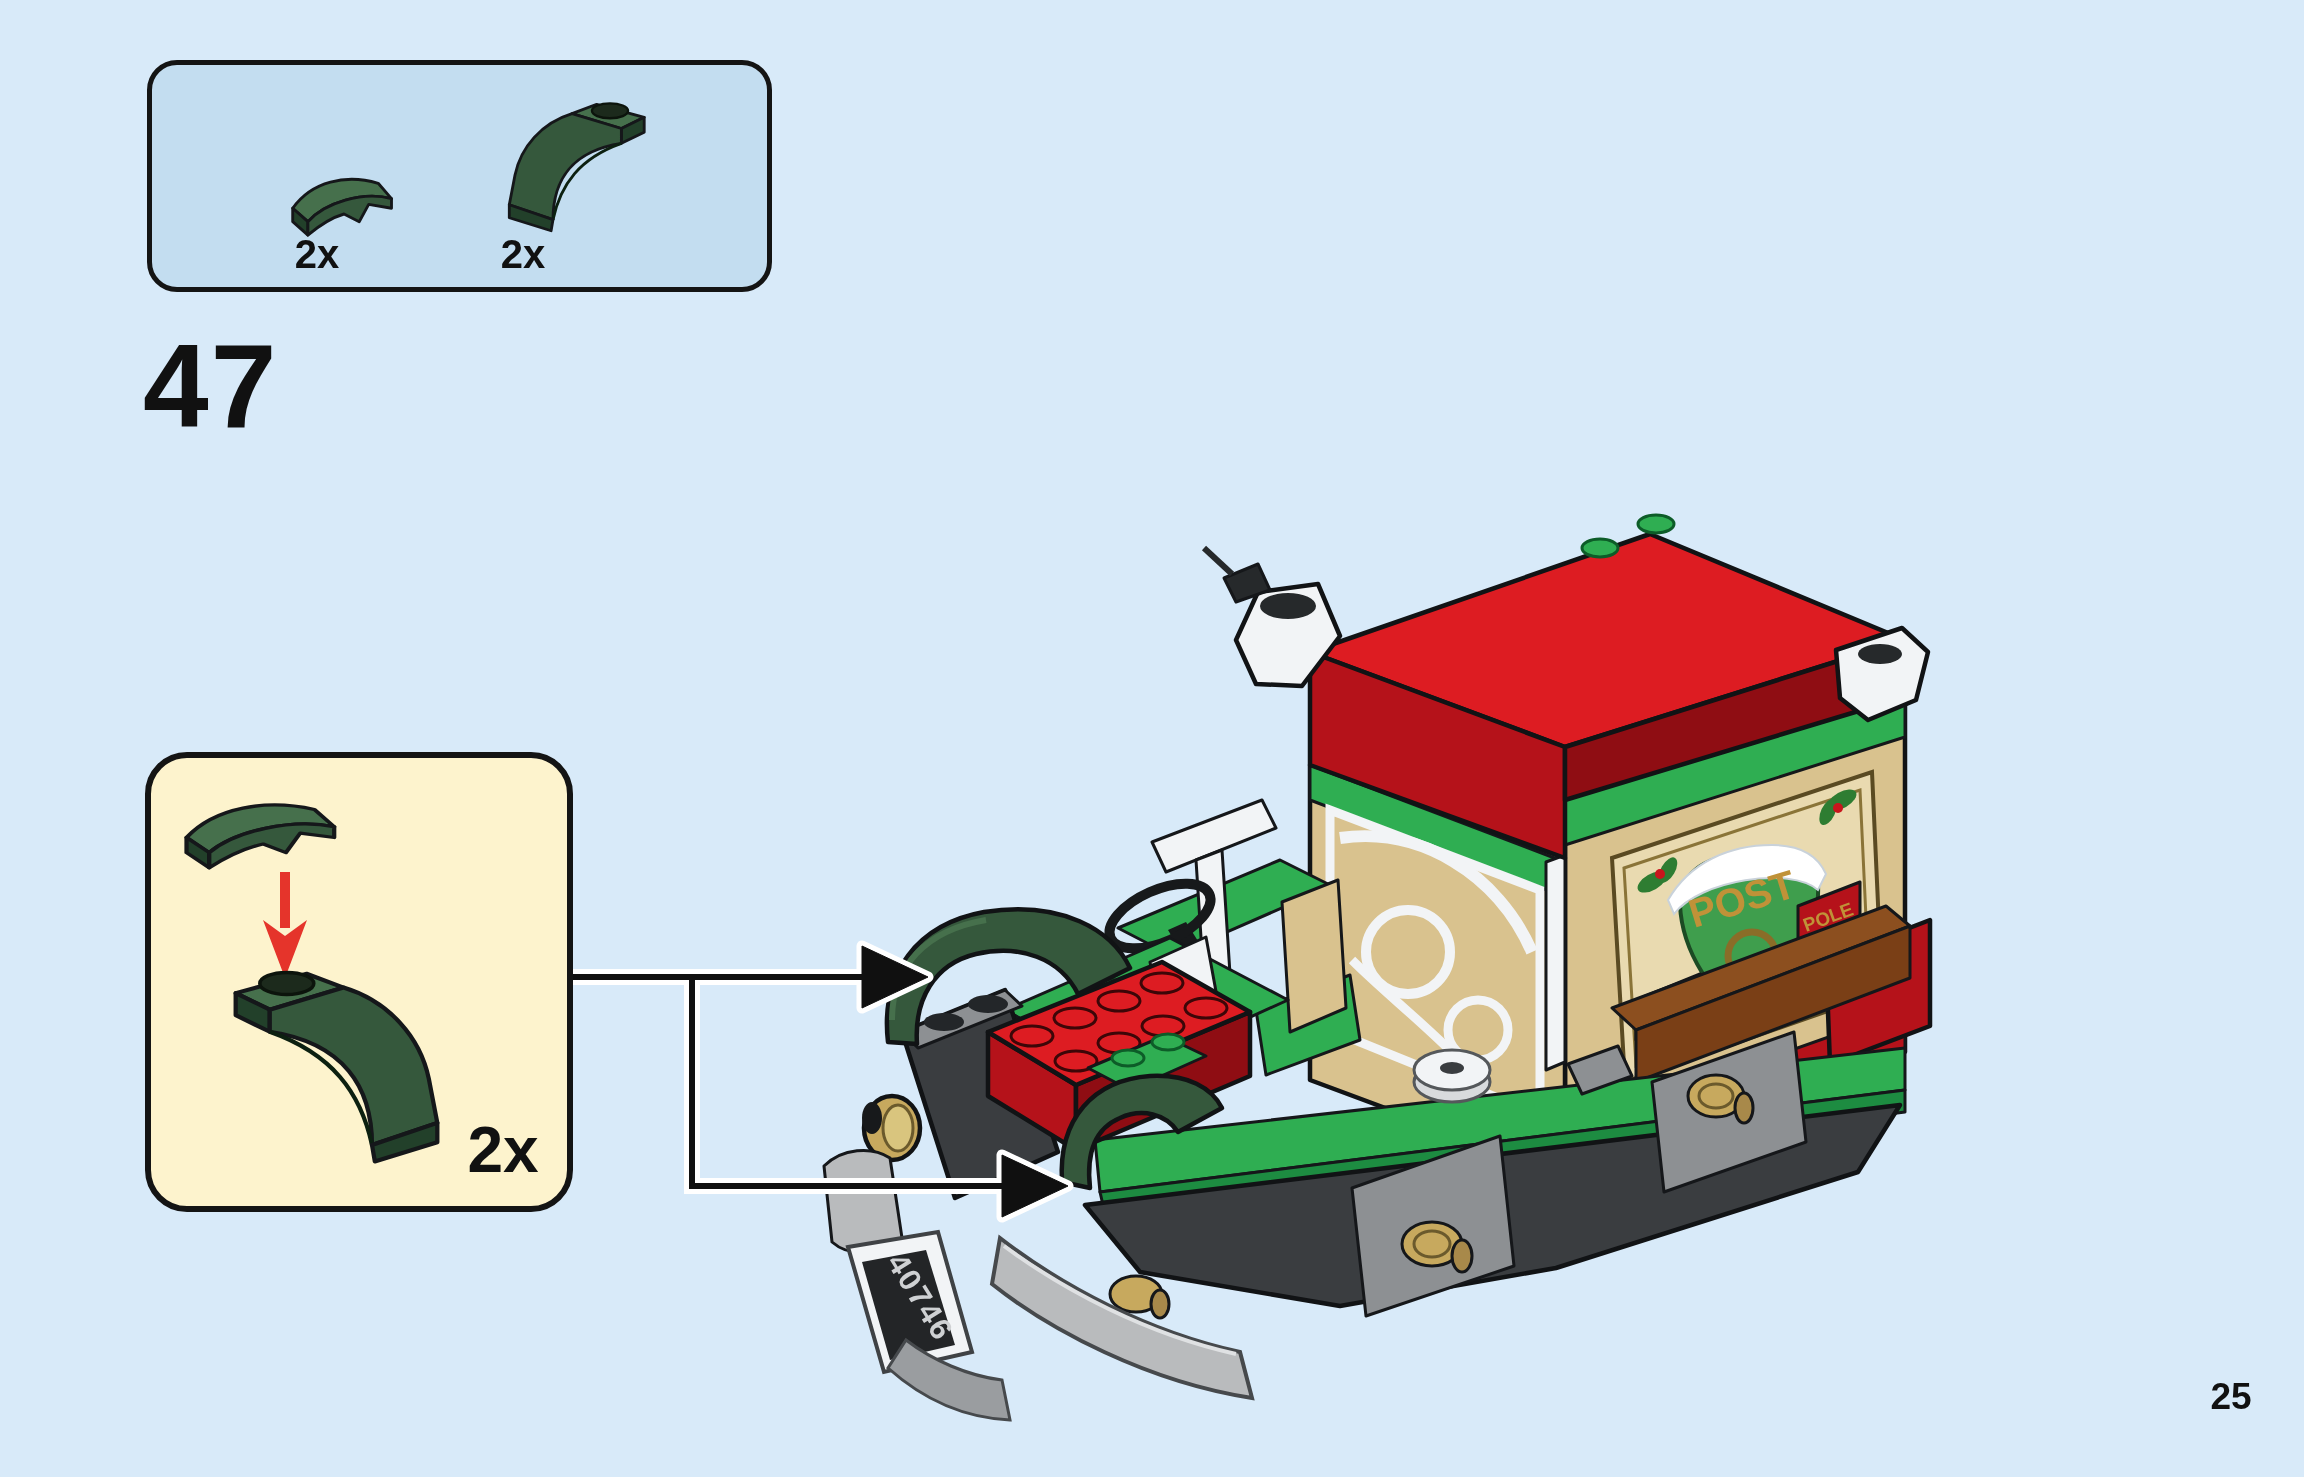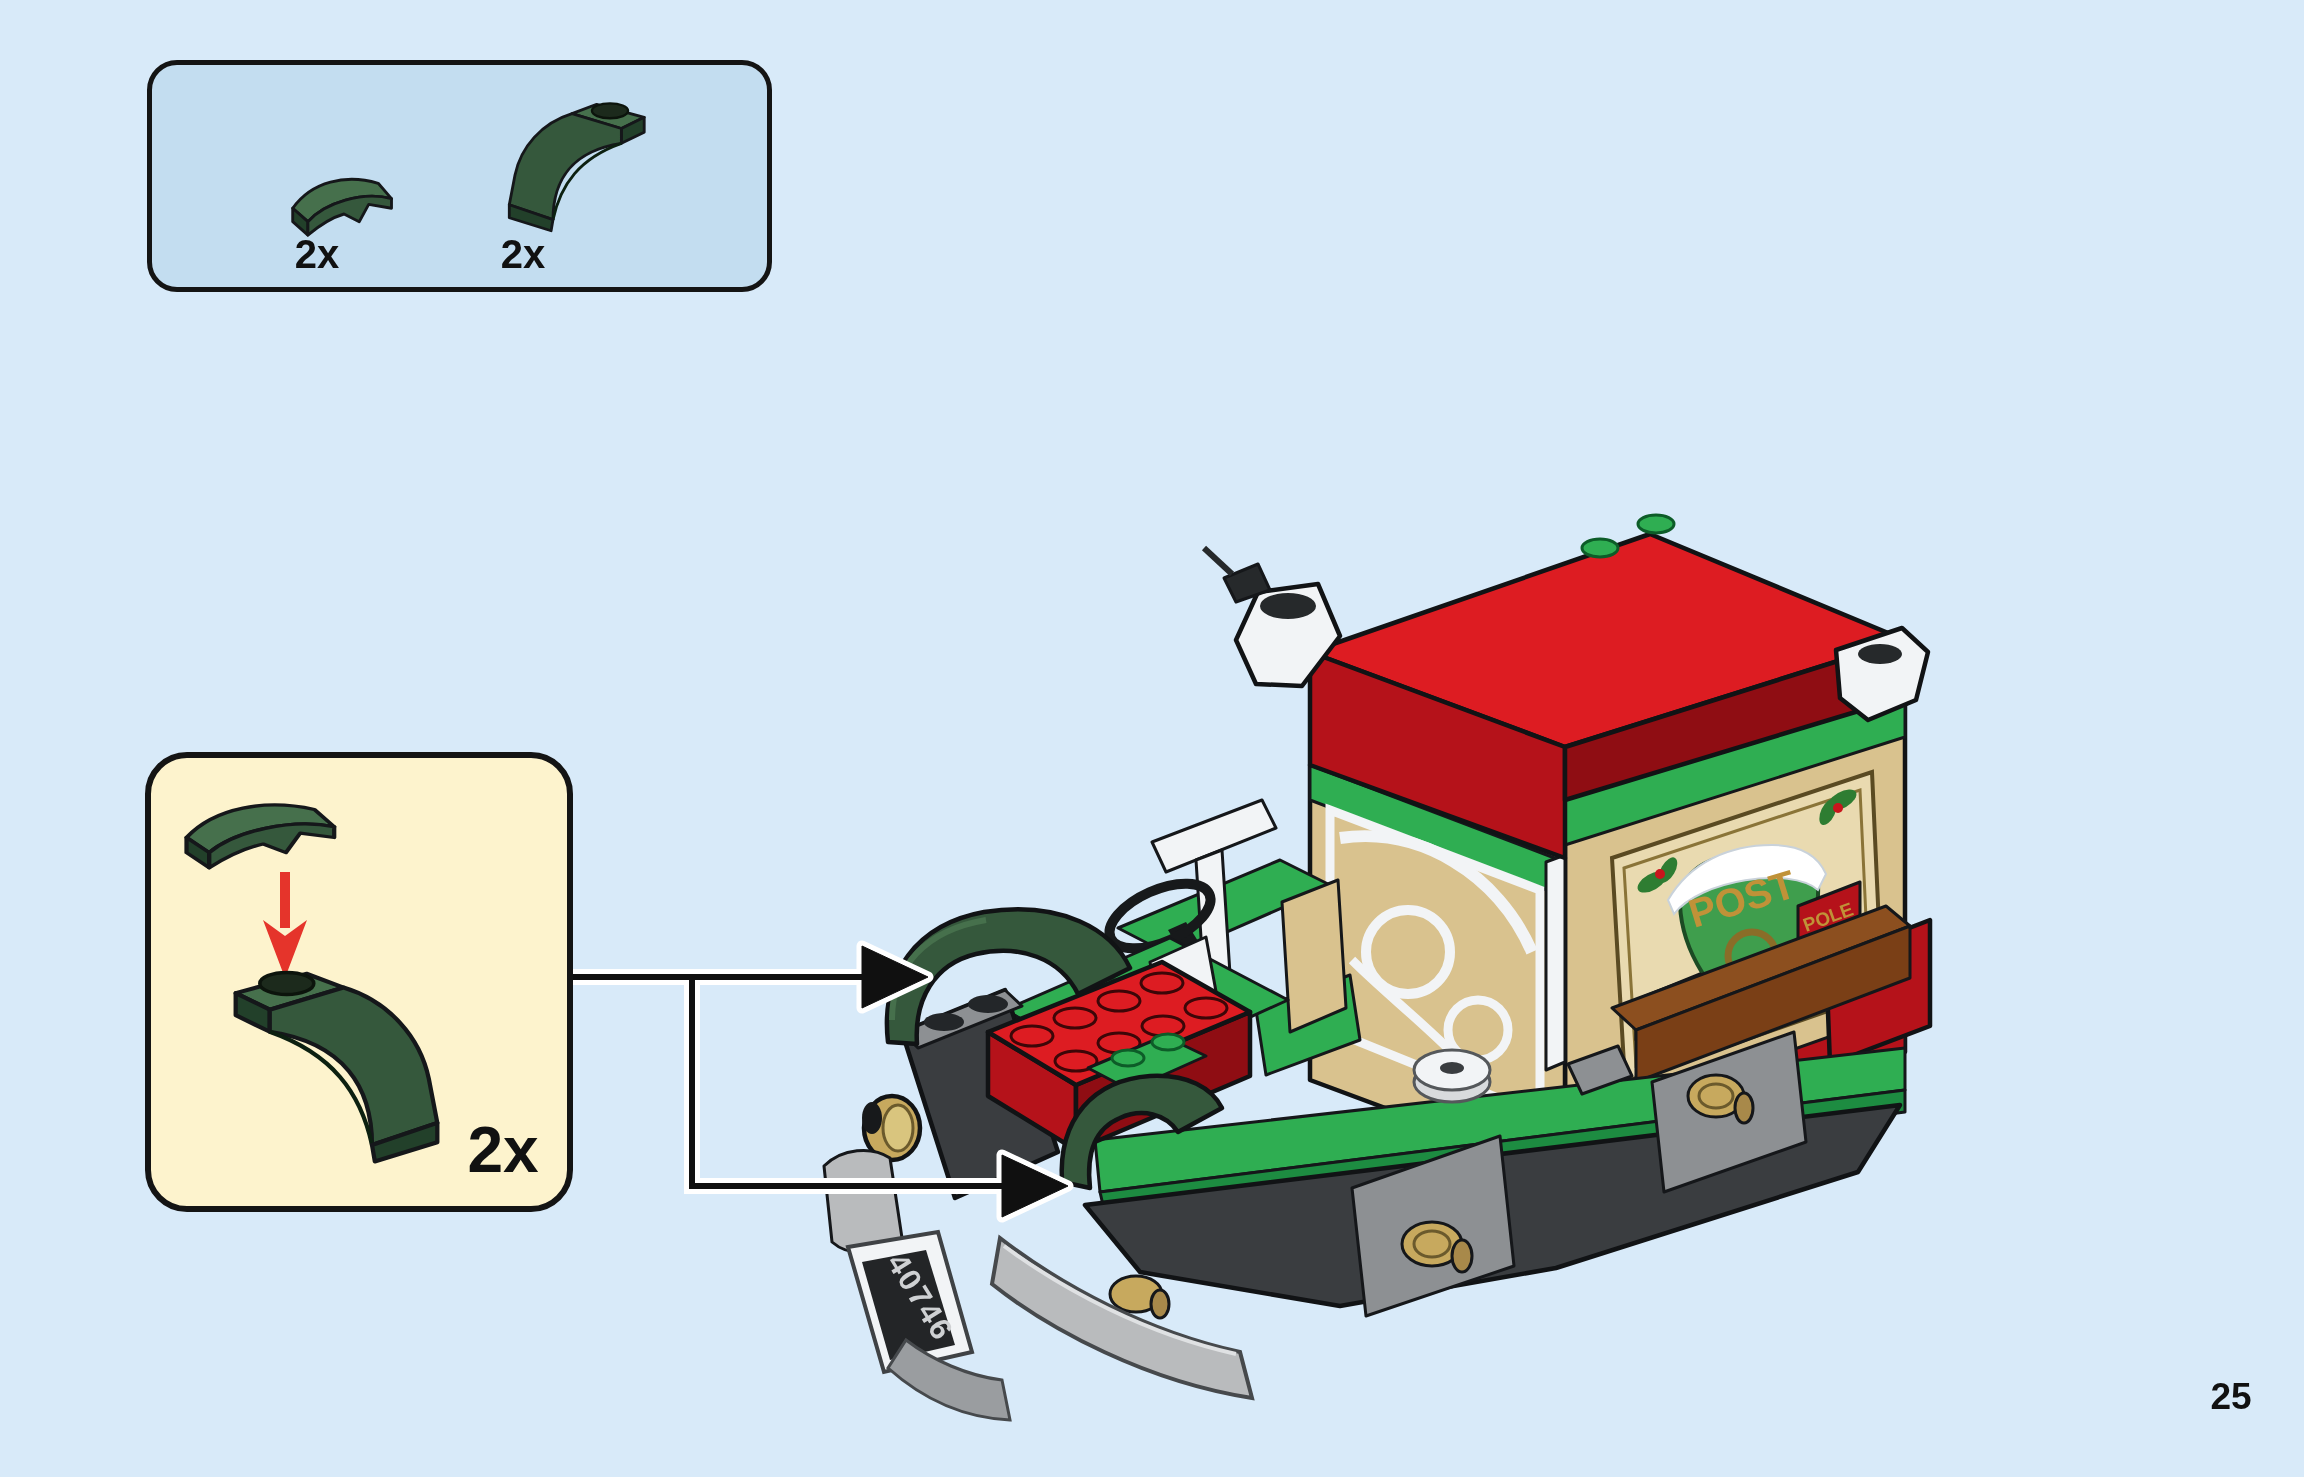--- a/index.html
+++ b/index.html
@@ -73,20 +73,21 @@
   </svg>
 
   <div class="parts-box"></div>
   <svg class="svg-full" width="2304" height="1477" viewBox="0 0 2304 1477">
     <use href="#piece-slope" transform="translate(287,166) scale(0.95,0.96)"></use>
     <use href="#piece-arch" transform="translate(648,95) scale(-0.95,0.93)"></use>
   </svg>
   <div class="count-label count-parts p1">2x</div>
   <div class="count-label count-parts p2">2x</div>
 
+  <div class="step-number">47</div>
 
   <div class="assembly-box"></div>
   <svg class="svg-full" width="2304" height="1477" viewBox="0 0 2304 1477">
     <use href="#piece-slope" transform="translate(178,790) scale(1.42,1.08)"></use>
     <g>
       <line x1="285" y1="872" x2="285" y2="928" stroke="var(--arrow-red,#e5342b)" stroke-width="10"></line>
       <polygon points="285,978 263,920 285,936 307,920" fill="var(--arrow-red,#e5342b)"></polygon>
     </g>
     <use href="#piece-arch" transform="translate(230,960) scale(1.42,1.38)"></use>
   </svg>

